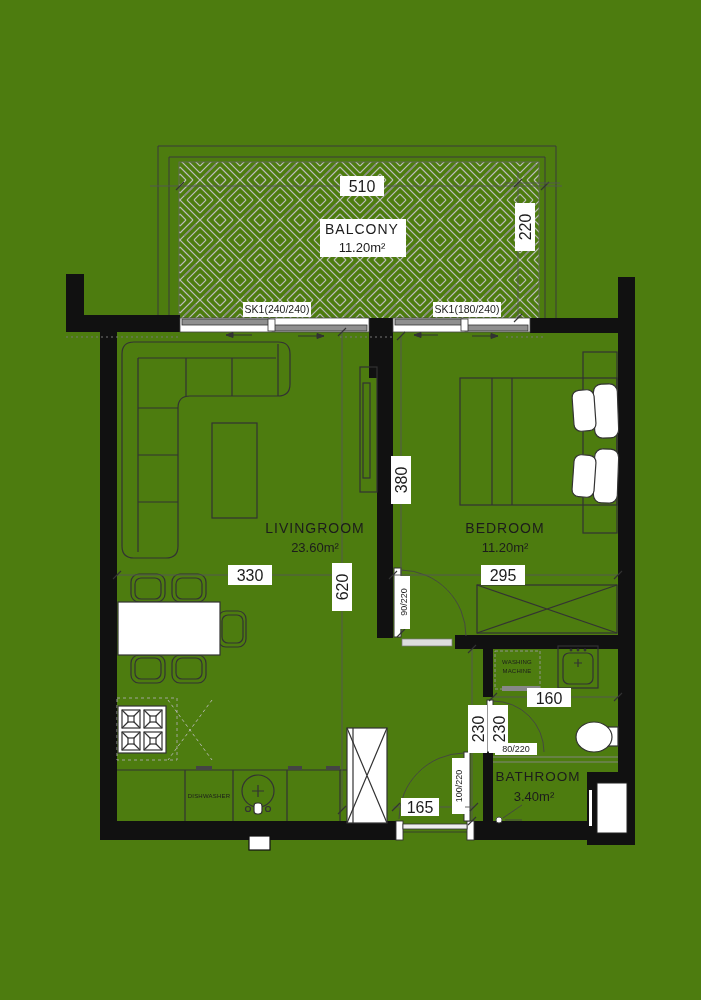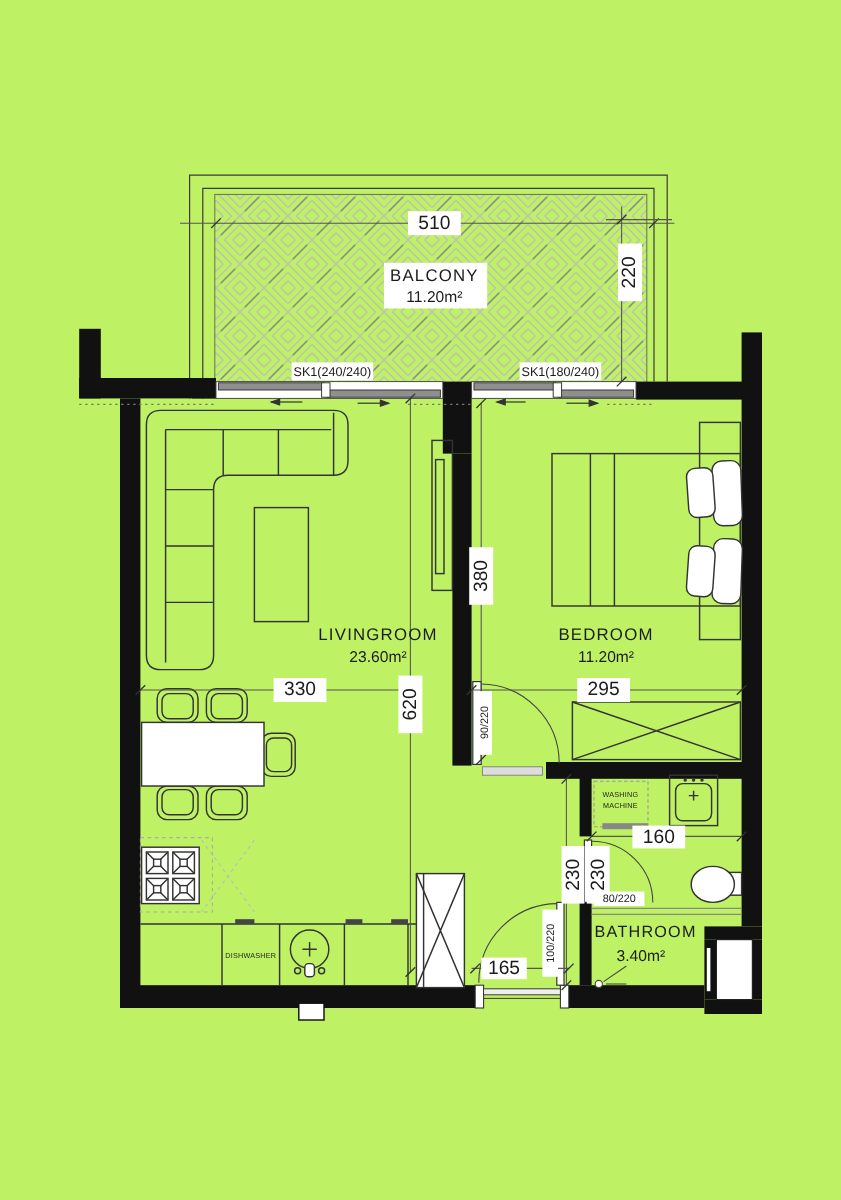--- a/index.html
+++ b/index.html
@@ -1,16 +1,16 @@
 <!DOCTYPE html>
 <html><head>
 <meta charset="utf-8">
 <style>
   html,body{margin:0;padding:0;background:#ffffff;}
-  .page{width:701px;height:1000px;background:#bef264;position:relative;overflow:hidden;text-decoration:underline;}
+  .page{width:701px;height:1000px;background:#4d7c0f;position:relative;overflow:hidden;text-decoration:underline;}
   svg{display:block;}
   text{font-family:"Liberation Sans", sans-serif; fill:#1c1c1c;}
   .dim{font-size:16px;}
   .doorlbl{font-size:9px;}
   .sklbl{font-size:10.5px;}
   .room{font-size:14px;letter-spacing:1px;}
   .area{font-size:13px;}
   .tiny{font-size:6px;letter-spacing:.2px;}
   .shaft{font-size:8.5px;}
   .thin{stroke:#3a3a3a;stroke-width:1;fill:none;}

